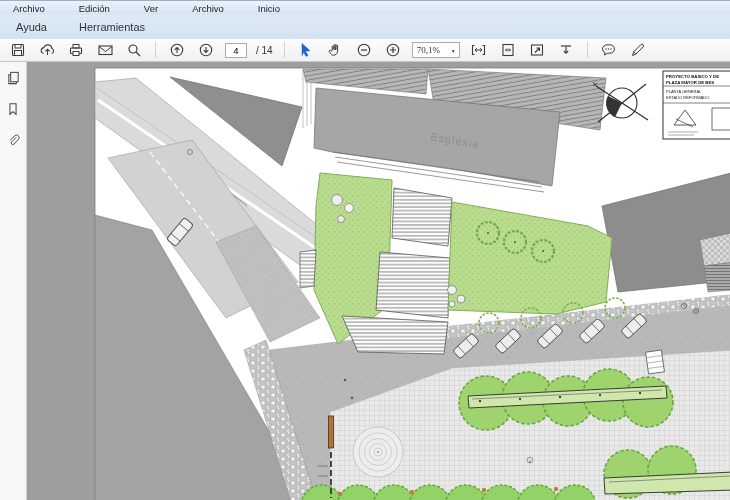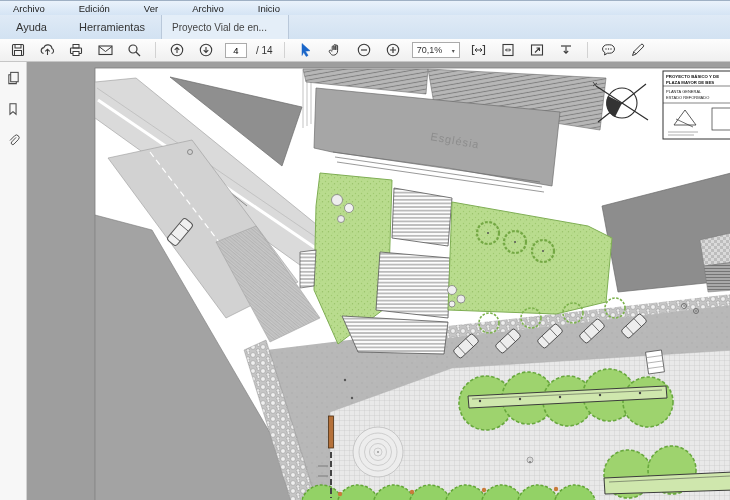--- a/index.html
+++ b/index.html
@@ -24,21 +24,21 @@
 
   
   .toolbar { height:23px; background:linear-gradient(#fdfdfd,#f0f0f0); border-bottom:1px solid #c6c6c6;
              display:flex; align-items:center; padding:0 8px; gap:9px; }
   .tbtn { width:20px; height:18px; display:flex; align-items:center; justify-content:center; border-radius:2px; }
   .tbtn svg { display:block; }
   .tsep { width:1px; height:16px; background:#d2d2d2; margin:0 2px; }
   .page-input { width:22px; height:15px; font-size:9.5px; text-align:center; border:1px solid #ababab; background:#fff; }
   .page-total { font-size:10px; color:#333; }
   .zoom-box { width:48px; height:16px; border:1px solid #ababab; background:#fff; display:flex;
-              align-items:center; justify-content:space-between; padding:0 4px; font-size:9px; color:#333; }
+              align-items:center; justify-content:space-between; padding:0 4px; font-size:9px; color:#333;font-family:Liberation Serif, serif; }
   .zoom-box .caret { font-size:6px; color:#555; }
 
   
   .main { position:relative; width:730px; height:438px; background:#9e9e9e; }
   .sidebar { position:absolute; left:0; top:0; width:27px; height:100%; background:#f7f7f7;
              border-right:1px solid #d2d2d2; display:flex; flex-direction:column; align-items:center;
              padding-top:8px; gap:15px; }
   .viewer { position:absolute; left:27px; top:0; width:703px; height:438px; }
   .viewer svg { display:block; }
 </style>
@@ -51,23 +51,20 @@
     <span>Archivo</span>
     <span>Edición</span>
     <span>Ver</span>
     <span>Archivo</span>
     <span>Inicio</span>
   </div>
 
   <div class="tabbar">
     <div class="tab-text">Ayuda</div>
     <div class="tab-text">Herramientas</div>
-    <div class="doc-tab">
-      <span class="lbl">Proyecto Vial de en...</span>
-    </div>
   </div>
 
   <div class="toolbar">
     <div class="tbtn">
       <svg width="16" height="16" viewBox="0 0 16 16">
         <rect x="2.5" y="2.5" width="11" height="11" rx="1" fill="none" stroke="#3b3b3b" stroke-width="1.1"></rect>
         <rect x="5" y="2.5" width="6" height="3.5" fill="none" stroke="#3b3b3b" stroke-width="1"></rect>
         <rect x="4.5" y="8.5" width="7" height="5" fill="none" stroke="#3b3b3b" stroke-width="1"></rect>
       </svg>
     </div>

